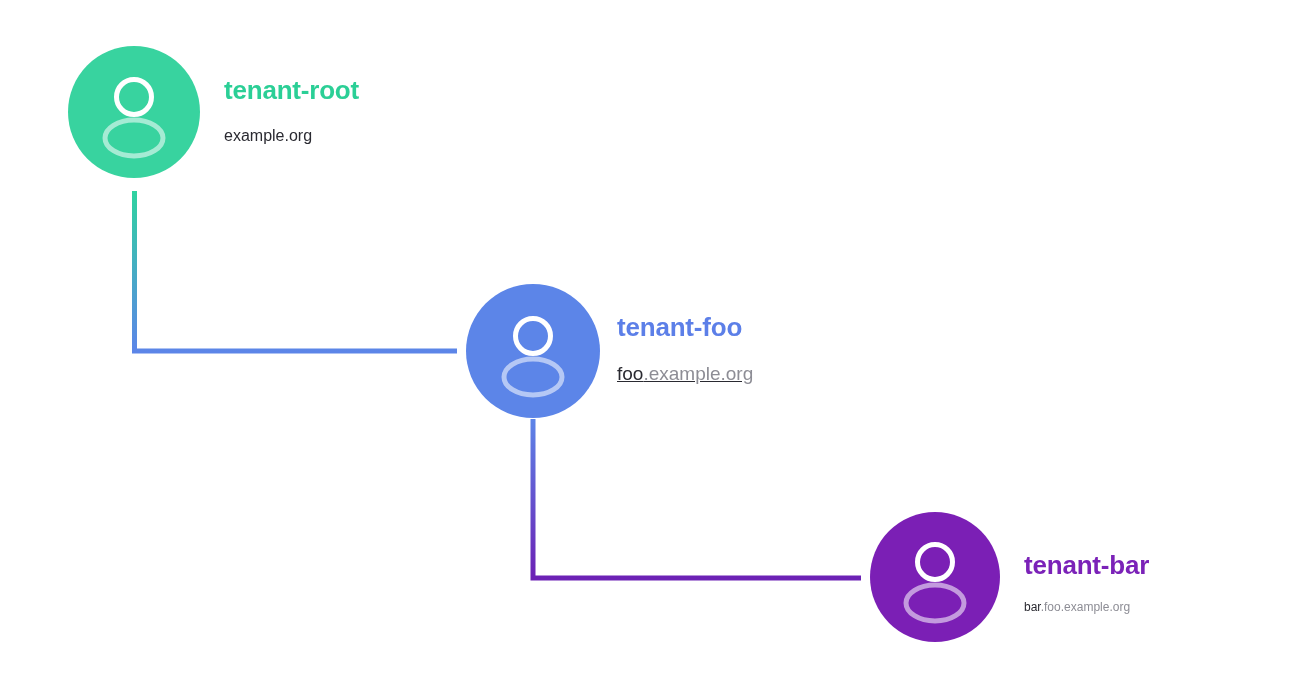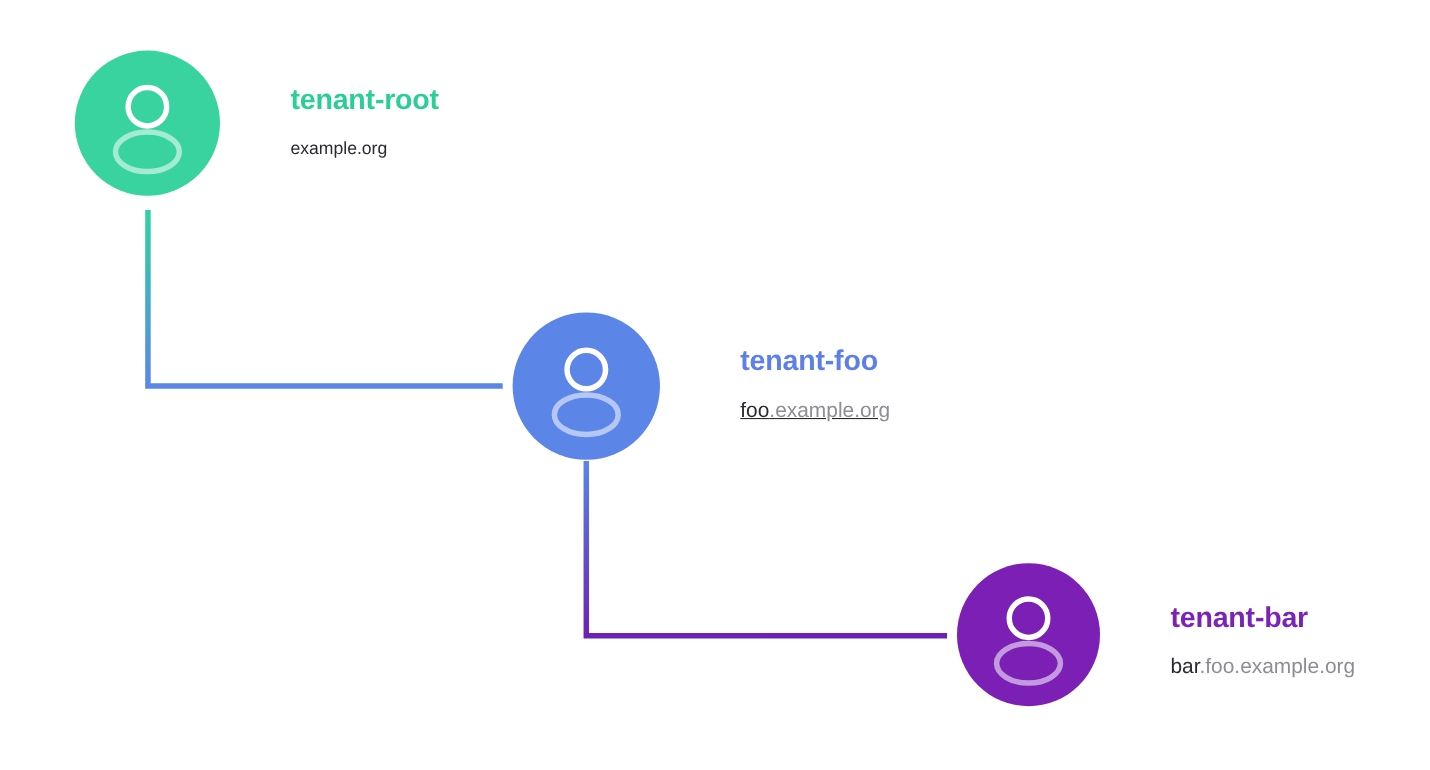--- a/index.html
+++ b/index.html
@@ -24,21 +24,20 @@
     top: 0;
     left: 0;
     width: 1300px;
     height: 700px;
     pointer-events: none;
   }
   .node {
     position: absolute;
     display: flex;
     align-items: center;
-    gap: 40px;
   }
   .node-avatar {
     position: relative;
     flex: 0 0 auto;
     border-radius: 50%;
     display: block;
   }
   .node-avatar svg {
     display: block;
     width: 100%;
@@ -67,30 +66,30 @@
   
   #node-root { left: 68px; top: 46px; }
   #node-root .node-avatar { width: 132px; height: 132px; background: #38d39f; }
   #node-root .node-labels { margin-left: 24px; margin-top: -4px; }
   #node-root .node-title { font-size: 26px; color: #2bcf96; margin-bottom: 22px; }
   #node-root .node-domain { font-size: 16px; }
 
   
   #node-foo { left: 466px; top: 284px; }
   #node-foo .node-avatar { width: 134px; height: 134px; background: #5c85e8; }
-  #node-foo .node-labels { margin-left: 33px; margin-top: -4px; }
+  #node-foo .node-labels { margin-left: 17px; margin-top: -4px; }
   #node-foo .node-title { font-size: 26px; color: #5c7fe8; margin-bottom: 22px; }
   #node-foo .node-domain { font-size: 19px; text-decoration: underline; }
 
   
   #node-bar { left: 870px; top: 512px; }
   #node-bar .node-avatar { width: 130px; height: 130px; background: #7b1fb5; }
   #node-bar .node-labels { margin-left: 24px; margin-top: -4px; }
   #node-bar .node-title { font-size: 26px; color: #7b22b8; margin-bottom: 22px; margin-top: 15px; }
-  #node-bar .node-domain { font-size: 19px; }
+  #node-bar .node-domain { font-size: 12px; }
 </style>
 </head>
 <body>
 
 <div id="diagram">
 
   <svg id="connector-layer" viewBox="0 0 1300 700">
     <defs>
       <linearGradient id="grad-root-foo" x1="0" y1="0" x2="0" y2="1">
         <stop offset="0%" stop-color="#2fd3a0"></stop>

